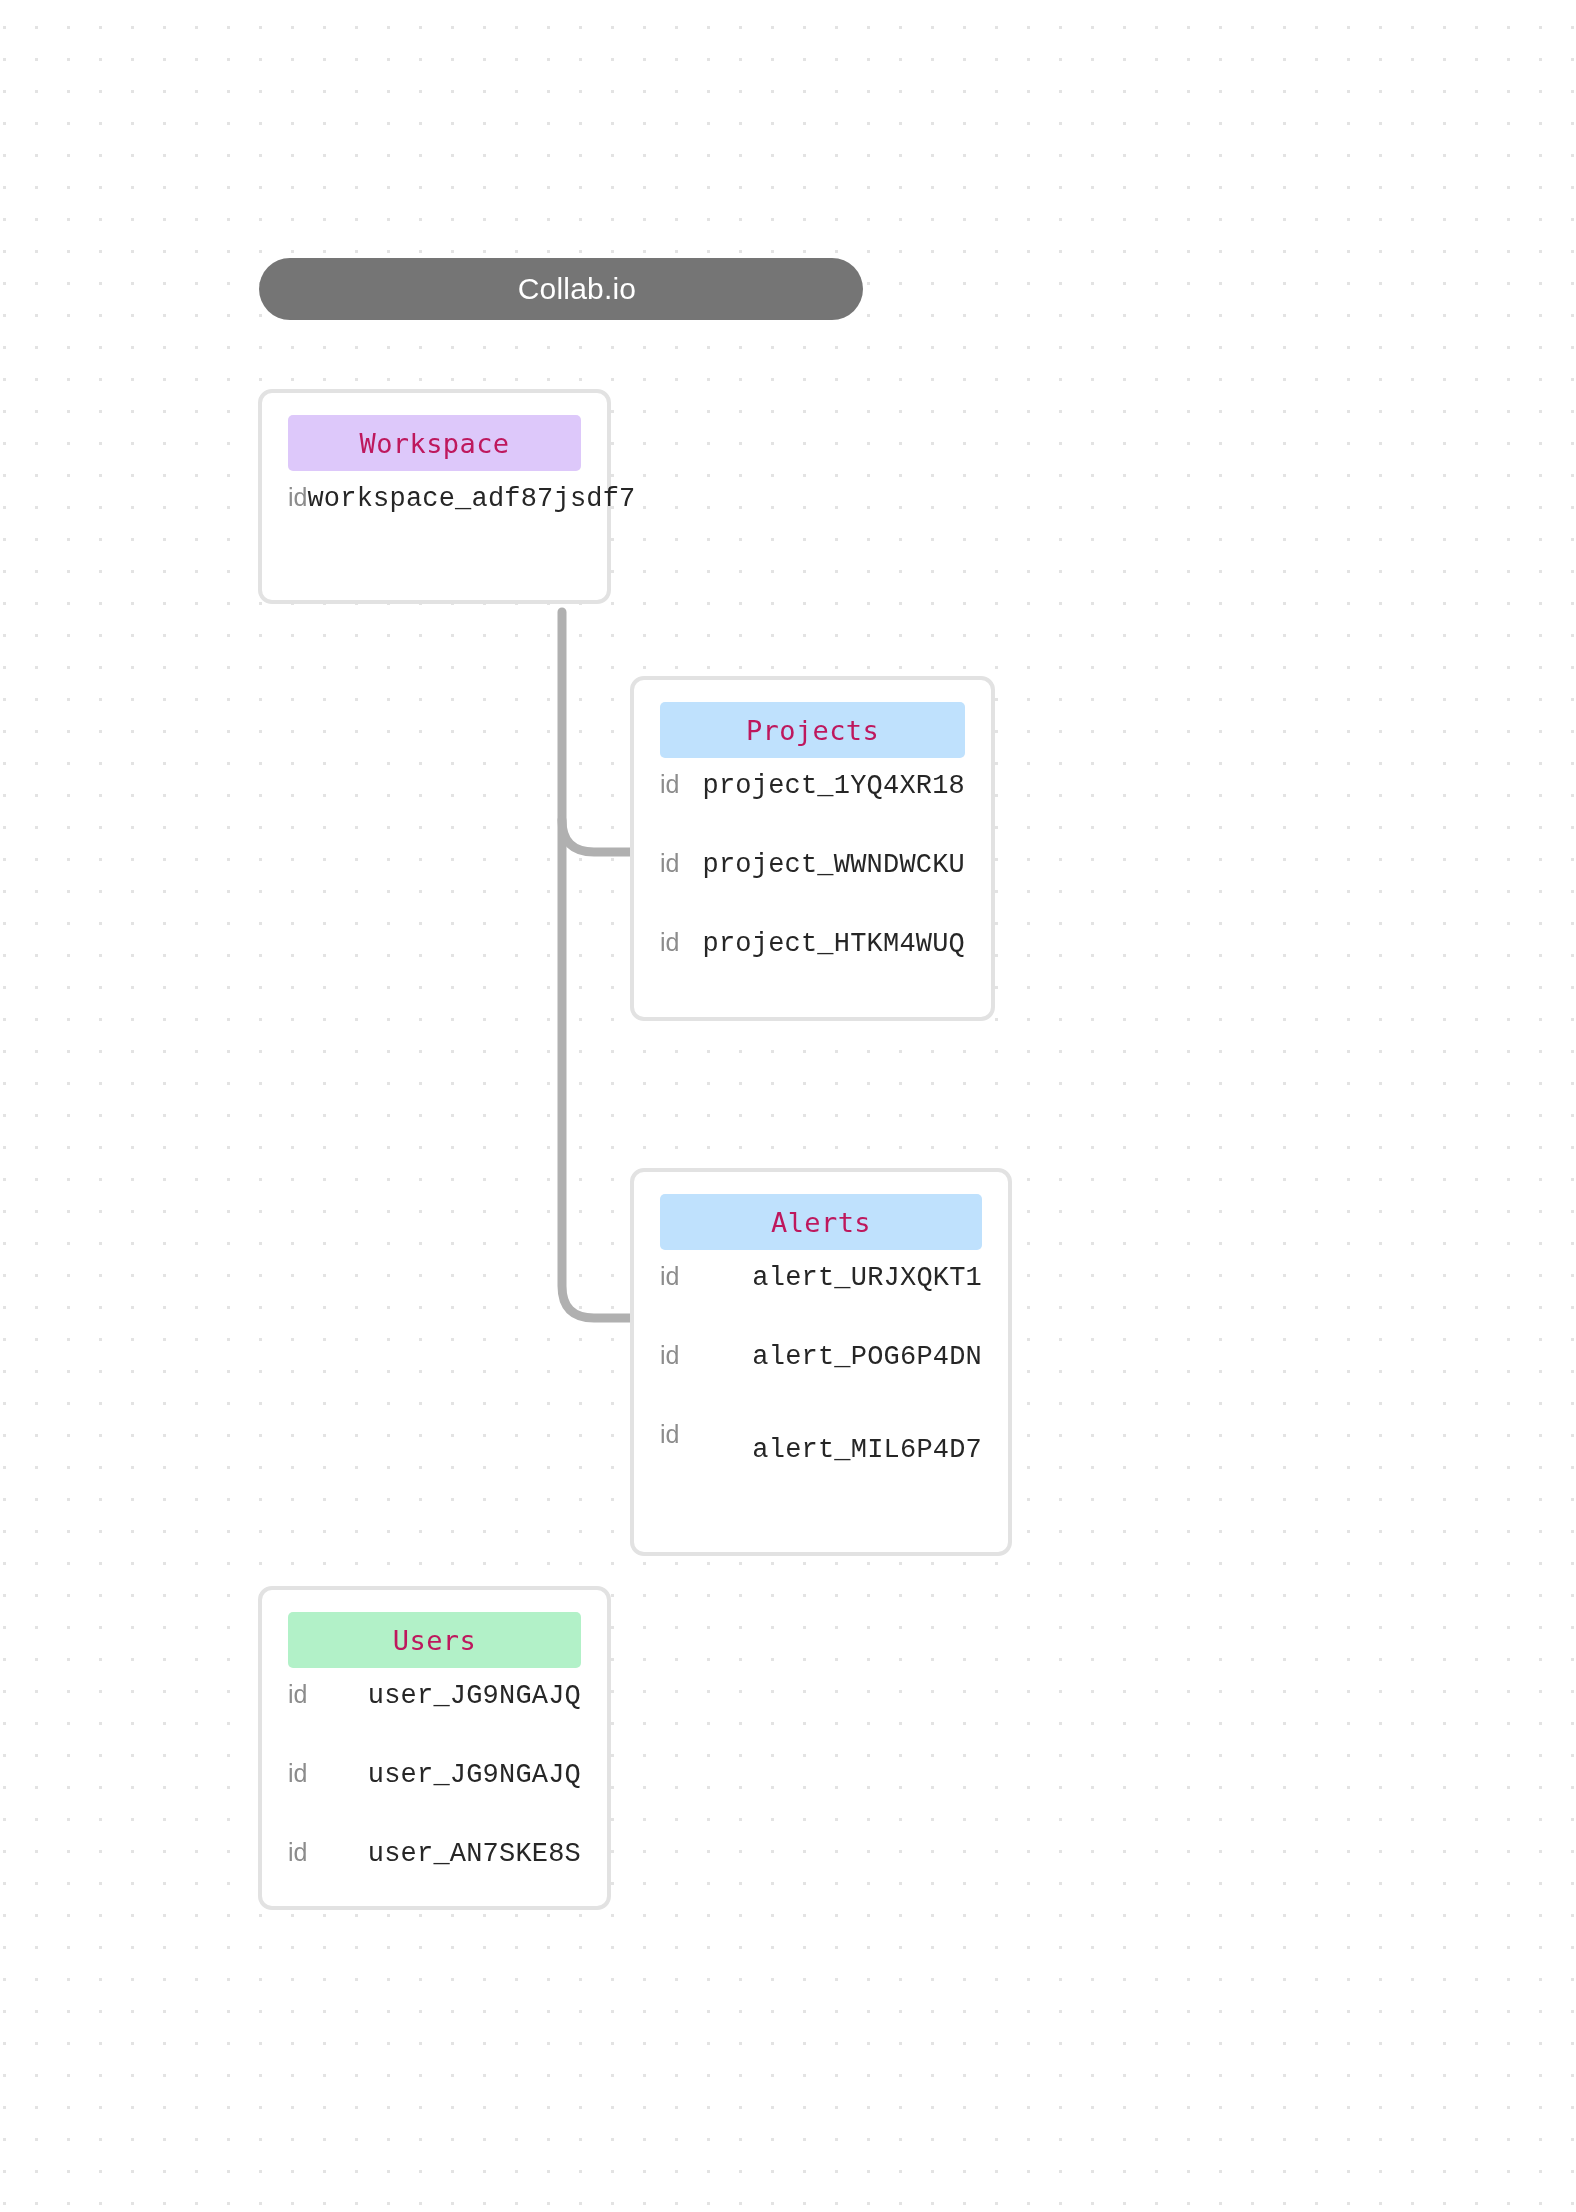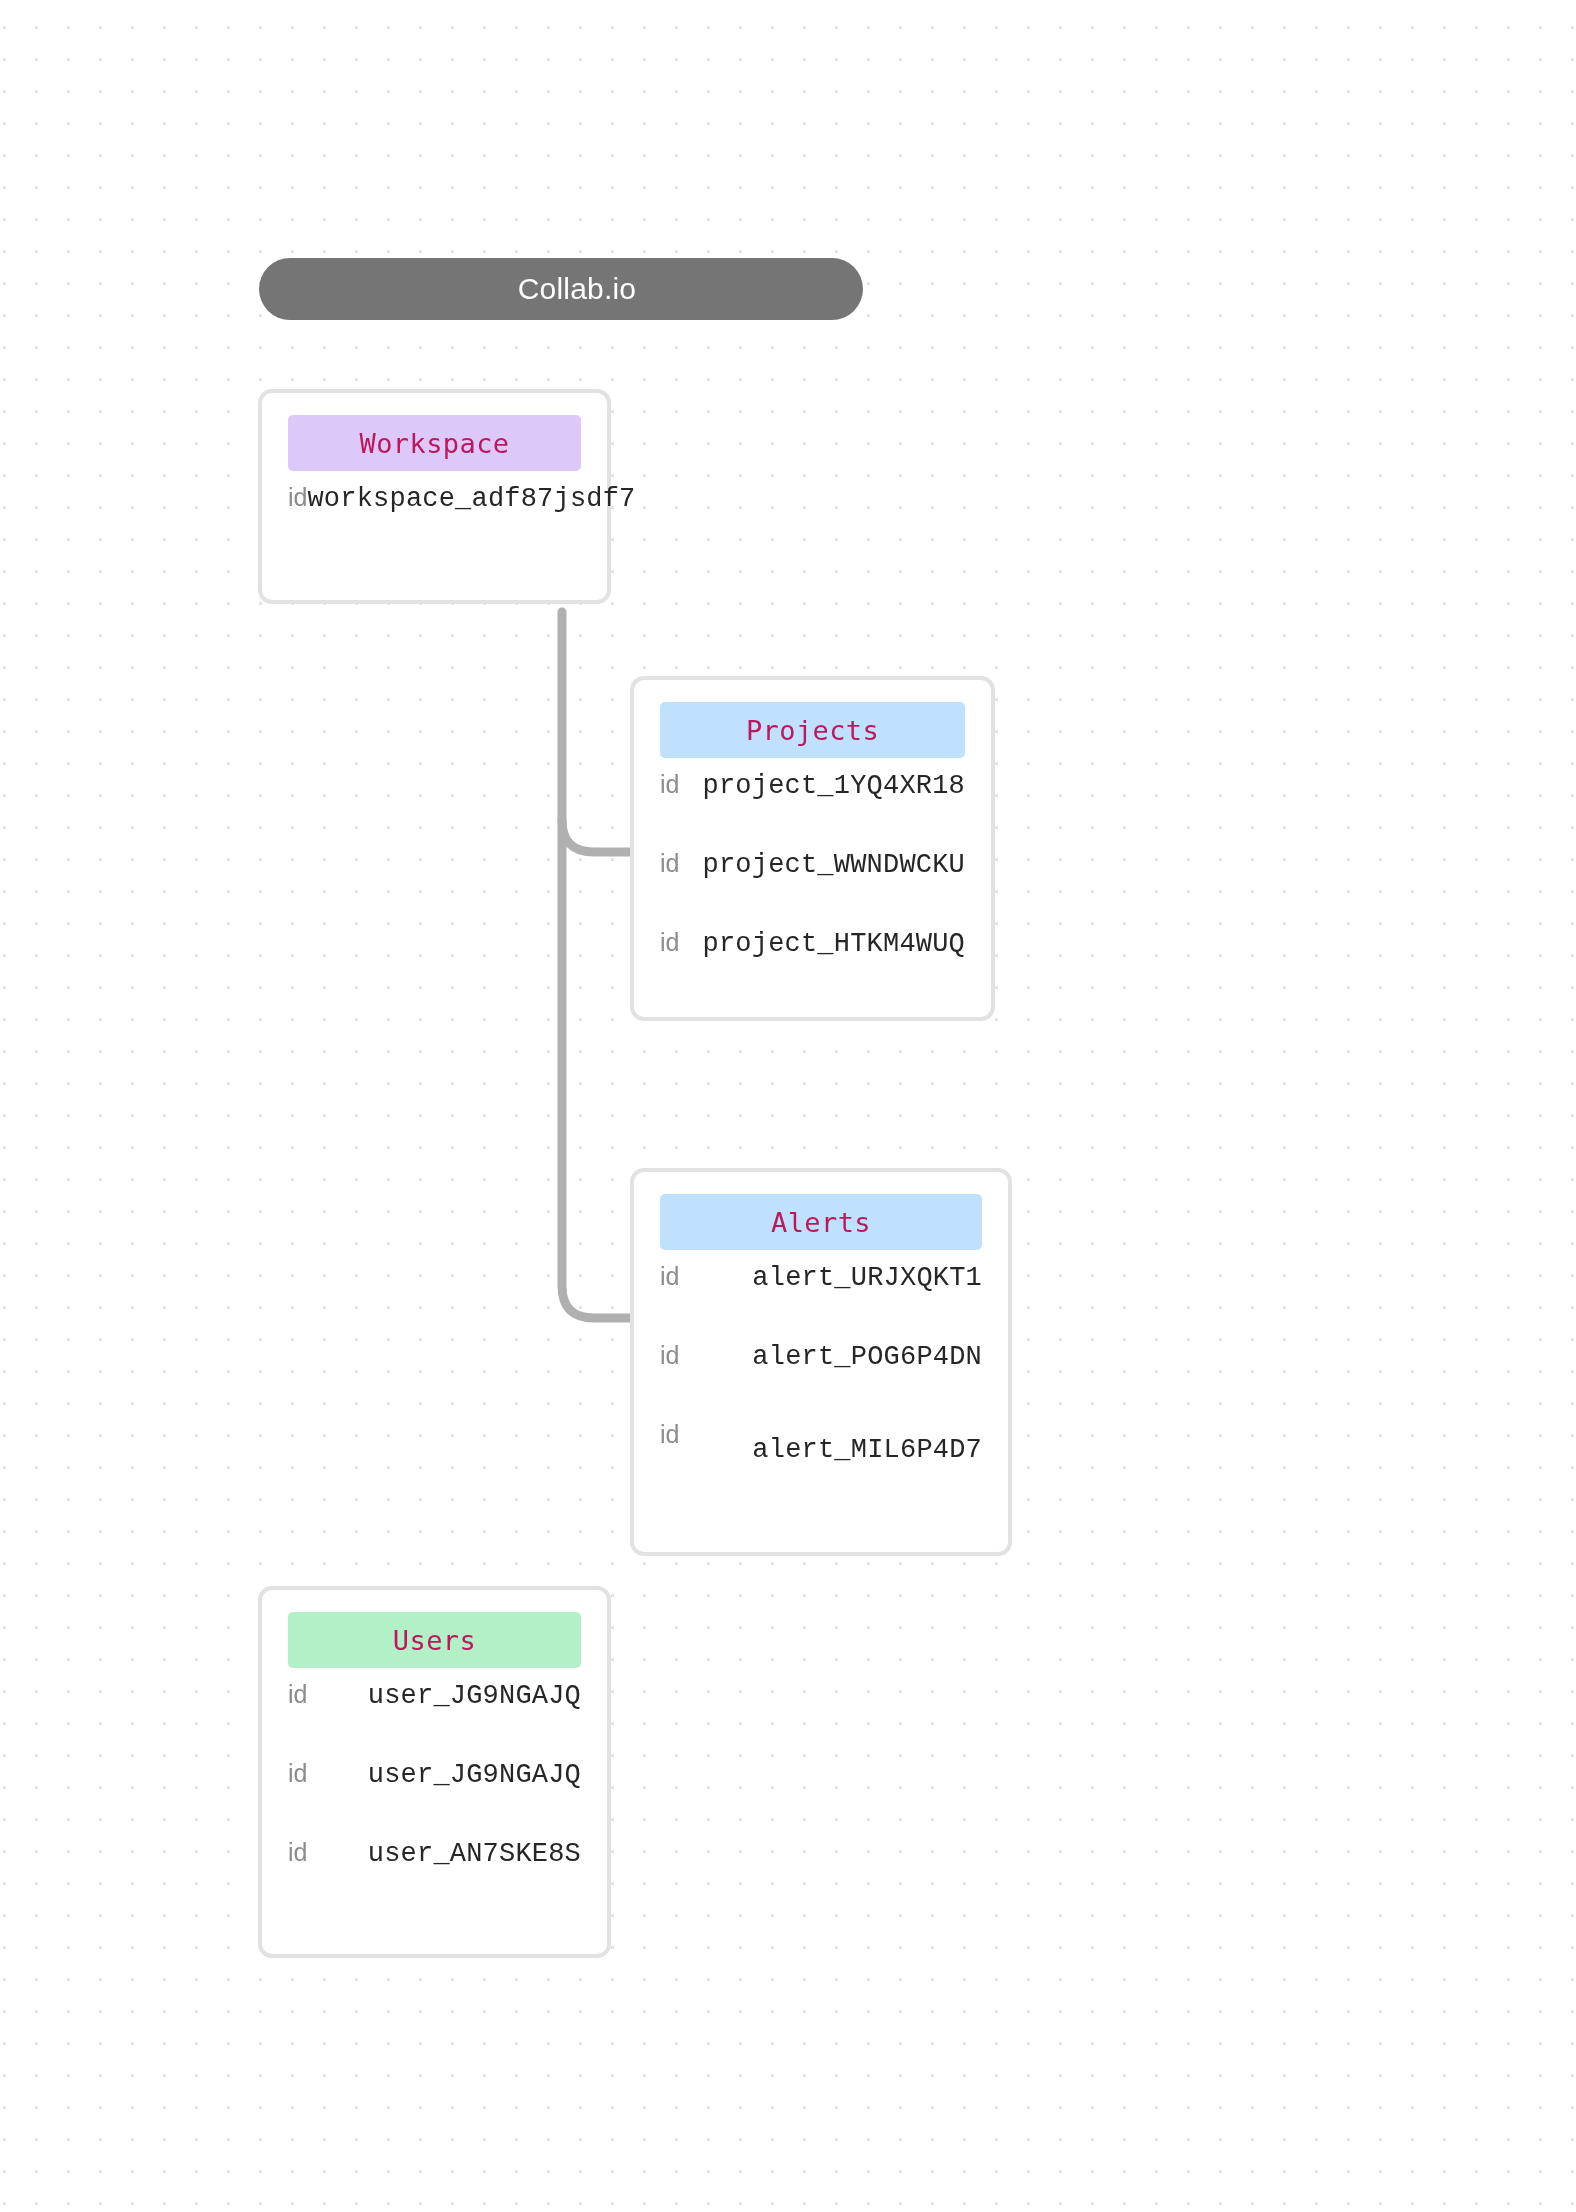--- a/index.html
+++ b/index.html
@@ -115,21 +115,21 @@
   #node-alerts {
     left: 630px;
     top: 1168px;
     width: 382px;
     height: 388px;
   }
   #node-users {
     left: 258px;
     top: 1586px;
     width: 353px;
-    height: 372px;
+    height: 324px;
   }
 
   .title-purple { background: #ddc8fa; }
   .title-blue   { background: #bfe1fd; }
   .title-green  { background: #b2f1c8; }
 
   
   .edges {
     position: absolute;
     left: 0;

